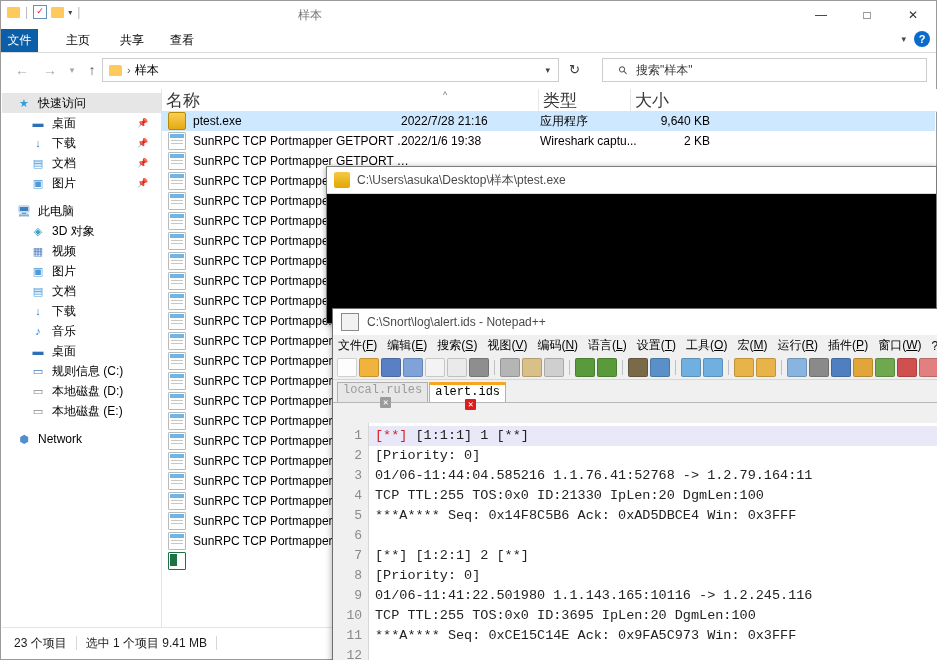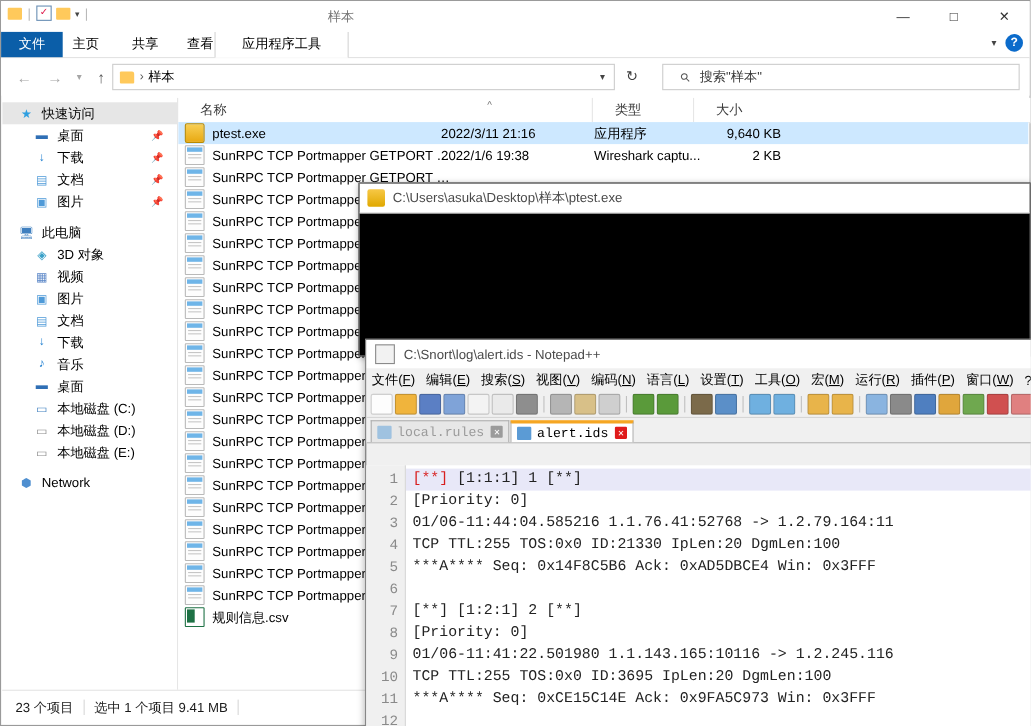--- a/index.html
+++ b/index.html
@@ -47,22 +47,22 @@
   .addr-txt{font-size:12px;color:#000;}
   .addr-dd{position:absolute;right:8px;font-size:9px;color:#444;}
   .refresh{position:absolute;left:568px;top:9px;font-size:13px;color:#3d3d3d;}
   .search-box{position:absolute;left:601px;top:5px;width:325px;height:24px;border:1px solid #cdcdcd;
               background:#fff;display:flex;align-items:center;box-sizing:border-box;}
   .search-ico{margin-left:16px;margin-right:9px;font-size:11px;color:#555;transform:rotate(-45deg);display:inline-block;}
   .search-ph{font-size:12px;color:#3a3a3a;}
   
   .colhdr{position:absolute;left:161px;top:88px;width:775px;height:22px;background:#fff;
           border-bottom:1px solid #e2e2e2;}
-  .col{position:absolute;top:0;height:22px;display:flex;align-items:center;font-size:12px;
-       color:#383838;border-left:1px solid #e6e6e6;padding-left:20px;box-sizing:border-box;}
+  .col{position:absolute;top:0;height:22px;display:flex;align-items:center;font-size:17px;
+       color:#383838;border-left:1px solid #e6e6e6;padding-left:4px;box-sizing:border-box;}
   .col.first{border-left:none;}
   .sortmark{position:absolute;left:281px;top:1px;font-size:9px;color:#6f6f6f;}
   
   .navpane{position:absolute;left:1px;top:88px;width:159px;bottom:31px;background:#fff;
            border-right:1px solid #e4e4e4;overflow:hidden;}
   .nav-item{height:20px;display:flex;align-items:center;font-size:12px;color:#000;position:relative;}
   .nav-item.sel{background:#e6e6e6;}
   .nav-item .ic{width:16px;height:16px;margin-right:6px;display:flex;align-items:center;
                 justify-content:center;font-size:11px;flex:0 0 16px;}
   .nav-item .pin{position:absolute;right:12px;color:#7a7a7a;font-size:10px;}
@@ -101,21 +101,21 @@
   .mi{padding:0 5px;white-space:nowrap;}
   .mi u{text-decoration:underline;}
   .npp-tools{height:23px;background:#f0f0f0;display:flex;align-items:center;gap:2px;
              padding-left:4px;border-bottom:1px solid #d6d6d6;}
   .tico{width:18px;height:17px;border-radius:2px;position:relative;flex:0 0 18px;}
   .tsep{width:1px;height:15px;background:#c0c0c0;margin:0 3px;flex:0 0 1px;}
   .npp-tabs{height:22px;background:#f0f0f0;display:flex;align-items:flex-end;
             border-bottom:1px solid #b6b6b6;padding-left:4px;}
   .ntab{height:20px;display:flex;align-items:center;padding:0 5px;
         font-family:"Liberation Mono","DejaVu Sans Mono",monospace;font-size:12px;
-        border:1px solid #b0b0b0;border-bottom:none;margin-right:1px;box-sizing:border-box;}
+        border:1px solid #b0b0b0;border-bottom:none;margin-right:1px;box-sizing:border-box;flex-direction:column;}
   .ntab.inactive{background:#e7e7e7;color:#9b9b9b;}
   .ntab.active{background:#fff;color:#000;border-top:3px solid #f5a623;}
   .ntab .tico2{width:13px;height:12px;margin-right:5px;background:#5b9bd5;border-radius:1px;position:relative;}
   .ntab .xclose{margin-left:6px;width:11px;height:11px;display:flex;align-items:center;
                 justify-content:center;font-size:9px;color:#fff;border-radius:1px;}
   .npp-edit{position:absolute;left:0;right:0;top:114px;bottom:0;background:#fff;display:flex;}
   .gutter{width:36px;background:#f0f0f0;border-right:1px solid #d7d7d7;
           font-family:"Liberation Mono","DejaVu Sans Mono",monospace;font-size:13px;color:#8a8a8a;
           text-align:right;padding-top:3px;box-sizing:border-box;}
   .gutter div{height:20px;line-height:20px;padding-right:6px;}
@@ -143,25 +143,24 @@
     </div>
     <div class="win-title">样本</div>
     <div class="wbtns">
       <div class="wbtn">—</div>
       <div class="wbtn">□</div>
       <div class="wbtn close">✕</div>
     </div>
   </div>
 
   <div class="ribbon">
-    <div class="rtab file" style="left:0;width:56px;">文件</div>
+    <div class="rtab file" style="left:0;width:37px;">文件</div>
     <div class="rtab" style="left:56px;">主页</div>
     <div class="rtab" style="left:110px;">共享</div>
     <div class="rtab" style="left:160px;">查看</div>
-    <div class="rtab app" style="left:194px;width:102px;">应用程序工具</div>
   </div>
   <div class="help-row">
     <span class="chev">▾</span>
     <span class="qmark">?</span>
   </div>
 
   <div class="addr-row">
     <div class="navbtn" style="left:12px;">←</div>
     <div class="navbtn" style="left:40px;">→</div>
     <div class="navbtn" style="left:62px;font-size:9px;">▾</div>
@@ -241,21 +240,21 @@
         <div class="nav-item" style="padding-left: 28px;">
           <span class="ic" style="color: rgb(31, 127, 208);">♪</span>
           <span>音乐</span>
         </div>
         <div class="nav-item" style="padding-left: 28px;">
           <span class="ic" style="color: rgb(47, 111, 181);">▬</span>
           <span>桌面</span>
         </div>
         <div class="nav-item" style="padding-left: 28px;">
           <span class="ic" style="color: rgb(63, 127, 191);">▭</span>
-          <span>本地磁盘 (C:)</span>
+          <span>规则信息 (C:)</span>
         </div>
         <div class="nav-item" style="padding-left: 28px;">
           <span class="ic" style="color: rgb(138, 138, 138);">▭</span>
           <span>本地磁盘 (D:)</span>
         </div>
         <div class="nav-item" style="padding-left: 28px;">
           <span class="ic" style="color: rgb(138, 138, 138);">▭</span>
           <span>本地磁盘 (E:)</span>
         </div>
       </div>
@@ -264,21 +263,21 @@
           <span class="ic" style="color: rgb(79, 143, 208);">⬢</span>
           <span>Network</span>
         </div>
       </div>
     </div>
 
   <div class="filelist">
       <div class="frow sel">
         <span class="ic" style="background: linear-gradient(rgb(248, 207, 85), rgb(232, 169, 18)); border: 1px solid rgb(185, 137, 0); border-radius: 2px;"></span>
         <span class="fname">ptest.exe</span>
-        <span class="fdate">2022/3/11 21:16</span>
+        <span class="fdate">2022/7/28 21:16</span>
         <span class="ftype">应用程序</span>
         <span class="fsize">9,640 KB</span>
       </div>
       <div class="frow">
         <span class="ic" style="background: rgb(253, 253, 253); border: 1px solid rgb(185, 185, 185); border-radius: 1px;">
           <span style="position:absolute;left:1px;top:1px;right:1px;height:4px;background:#6fb5e8;"></span>
           <span style="position:absolute;left:2px;top:7px;right:2px;height:1px;background:#c6c6c6;"></span>
           <span style="position:absolute;left:2px;top:10px;right:2px;height:1px;background:#c6c6c6;"></span>
         </span>
         <span class="fname">SunRPC TCP Portmapper GETPORT R...</span>
@@ -503,21 +502,20 @@
         </span>
         <span class="fname">SunRPC TCP Portmapper GETPORT R...</span>
         <span class="fdate"></span>
         <span class="ftype"></span>
         <span class="fsize"></span>
       </div>
       <div class="frow">
         <span class="ic" style="background: rgb(255, 255, 255); border: 1px solid rgb(30, 113, 69); border-radius: 1px;">
           <span style="position:absolute;left:1px;top:1px;width:7px;height:12px;background:#1e7145;"></span>
         </span>
-        <span class="fname">规则信息.csv</span>
         <span class="fdate"></span>
         <span class="ftype"></span>
         <span class="fsize"></span>
       </div>
     </div>
 
   <div class="statusbar">
     <span class="st-items">23 个项目</span>
     <span class="st-div"></span>
     <span>选中 1 个项目  9.41 MB</span>

